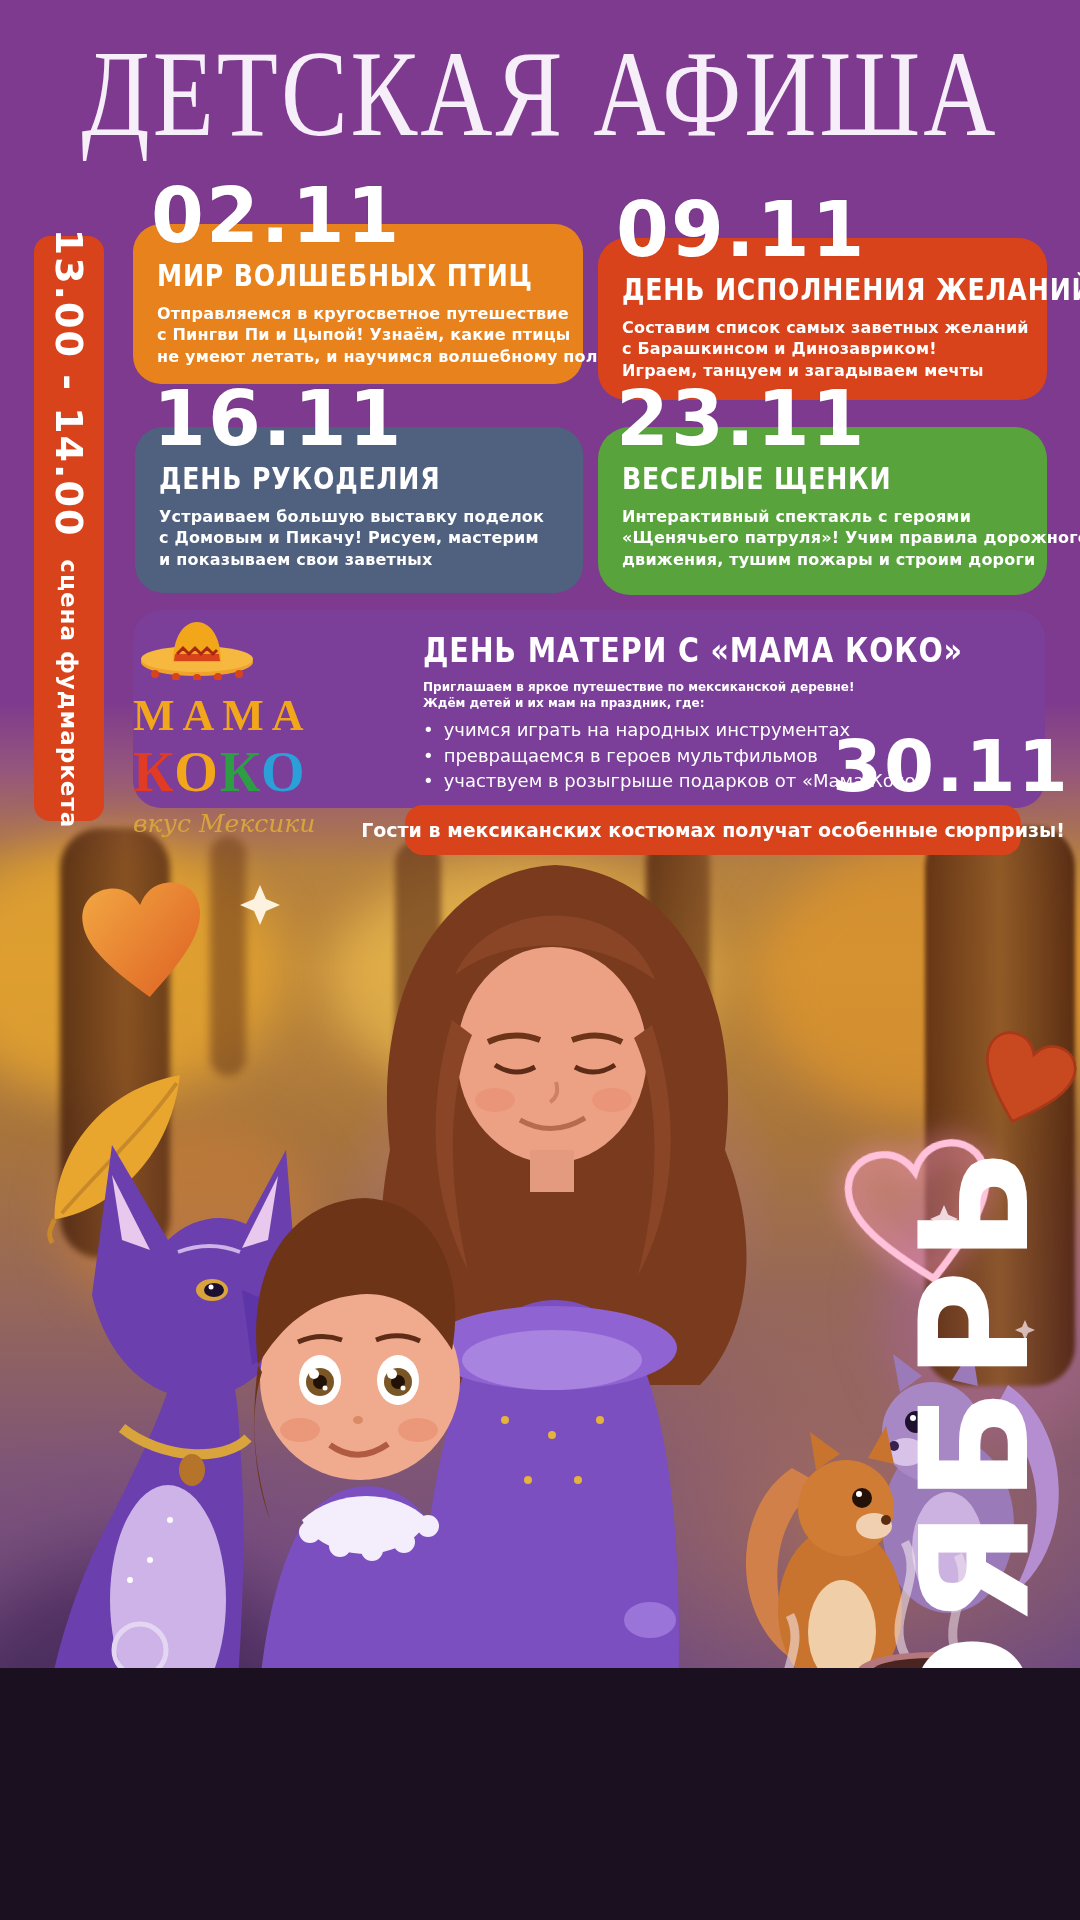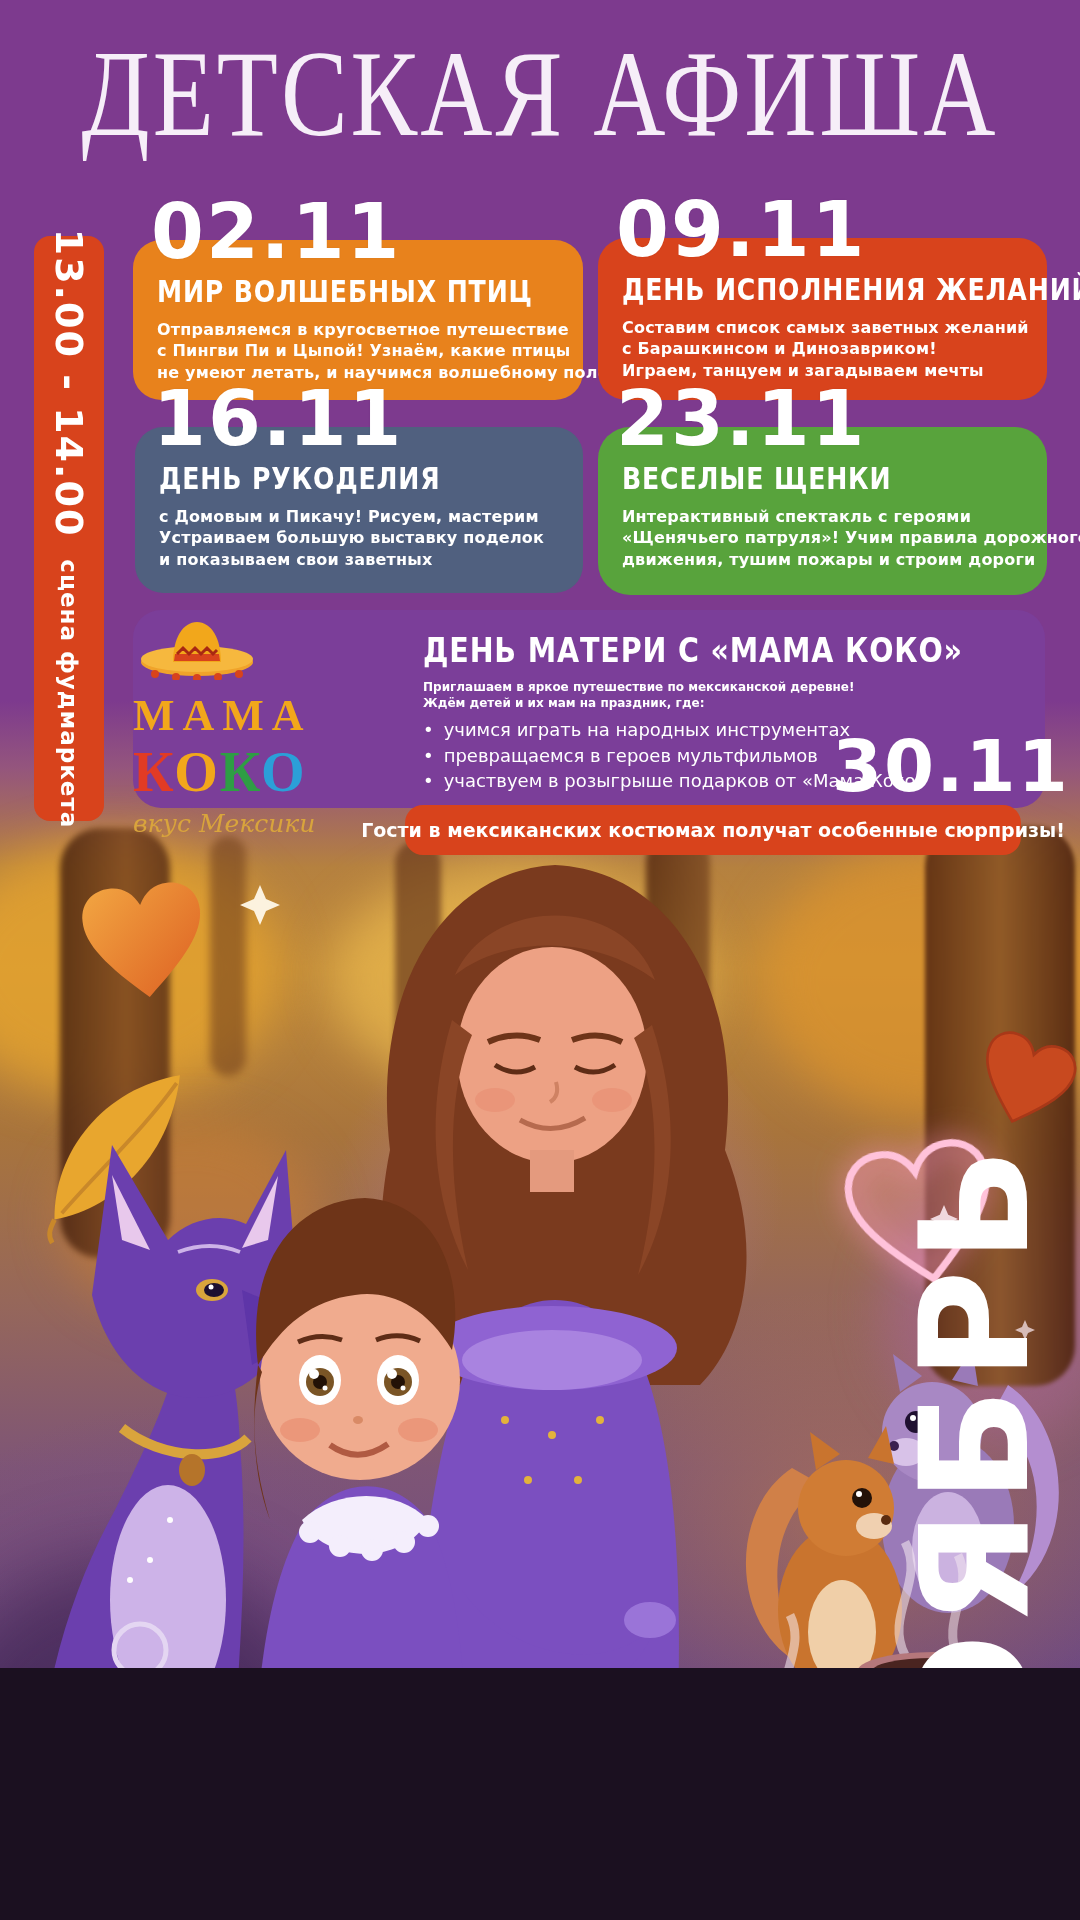--- a/index.html
+++ b/index.html
@@ -44,21 +44,21 @@
     display:flex;align-items:center;justify-content:center;gap:22px;color:#fff;white-space:nowrap;
   }
   .vbar-time{font-size:38px;font-weight:bold;letter-spacing:2px;}
   .vbar-venue{font-size:23px;font-weight:bold;letter-spacing:1px;}
   
   .card{position:absolute;z-index:8;border-radius:28px;color:#fff;padding:0 24px;box-sizing:border-box;}
   .card-orange{background:#e8821c;}
   .card-red{background:#d8431c;}
   .card-slate{background:#50607f;}
   .card-green{background:#58a33c;border-radius:32px;}
-  .card1{left:133px;top:240px;width:450px;height:160px;}
+  .card1{left:133px;top:224px;width:450px;height:160px;}
   .card2{left:598px;top:238px;width:449px;height:162px;}
   .card3{left:135px;top:427px;width:448px;height:166px;}
   .card4{left:598px;top:427px;width:449px;height:168px;}
   .date{font-size:76px;font-weight:bold;line-height:1;margin:-46px 0 0 -6px;letter-spacing:2px;text-shadow:0 0 2px rgba(0,0,0,.08);}
   .card-title{font-size:30px;font-weight:bold;margin:4px 0 0 0;letter-spacing:1px;white-space:nowrap;transform:scaleX(.84);transform-origin:left center;}
   .card-body{margin:10px 0 0 0;font-size:16px;font-weight:bold;line-height:1.34;letter-spacing:.2px;}
   .card-body .line{display:block;white-space:nowrap;}
   
   .mama{position:absolute;z-index:8;left:133px;top:610px;width:912px;height:198px;background:#7b3e99;border-radius:28px;display:flex;color:#fff;}
   .logo{width:282px;display:flex;flex-direction:column;align-items:flex-start;justify-content:flex-start;padding-top:8px;flex-shrink:0;gap:8px;}
@@ -299,22 +299,22 @@
       <span class="line">Составим список самых заветных желаний</span>
       <span class="line">с Барашкинсом и Динозавриком!</span>
       <span class="line">Играем, танцуем и загадываем мечты</span>
     </p>
   </section>
 
   <section class="card card-slate card3">
     <div class="date">16.11</div>
     <h2 class="card-title">ДЕНЬ РУКОДЕЛИЯ</h2>
     <p class="card-body">
+      <span class="line">Устраиваем большую выставку поделок</span>
       <span class="line">с Домовым и Пикачу! Рисуем, мастерим</span>
-      <span class="line">Устраиваем большую выставку поделок</span>
       <span class="line">и показываем свои заветных</span>
     </p>
   </section>
 
   <section class="card card-green card4">
     <div class="date">23.11</div>
     <h2 class="card-title">ВЕСЕЛЫЕ ЩЕНКИ</h2>
     <p class="card-body">
       <span class="line">Интерактивный спектакль с героями</span>
       <span class="line">«Щенячьего патруля»! Учим правила дорожного</span>

